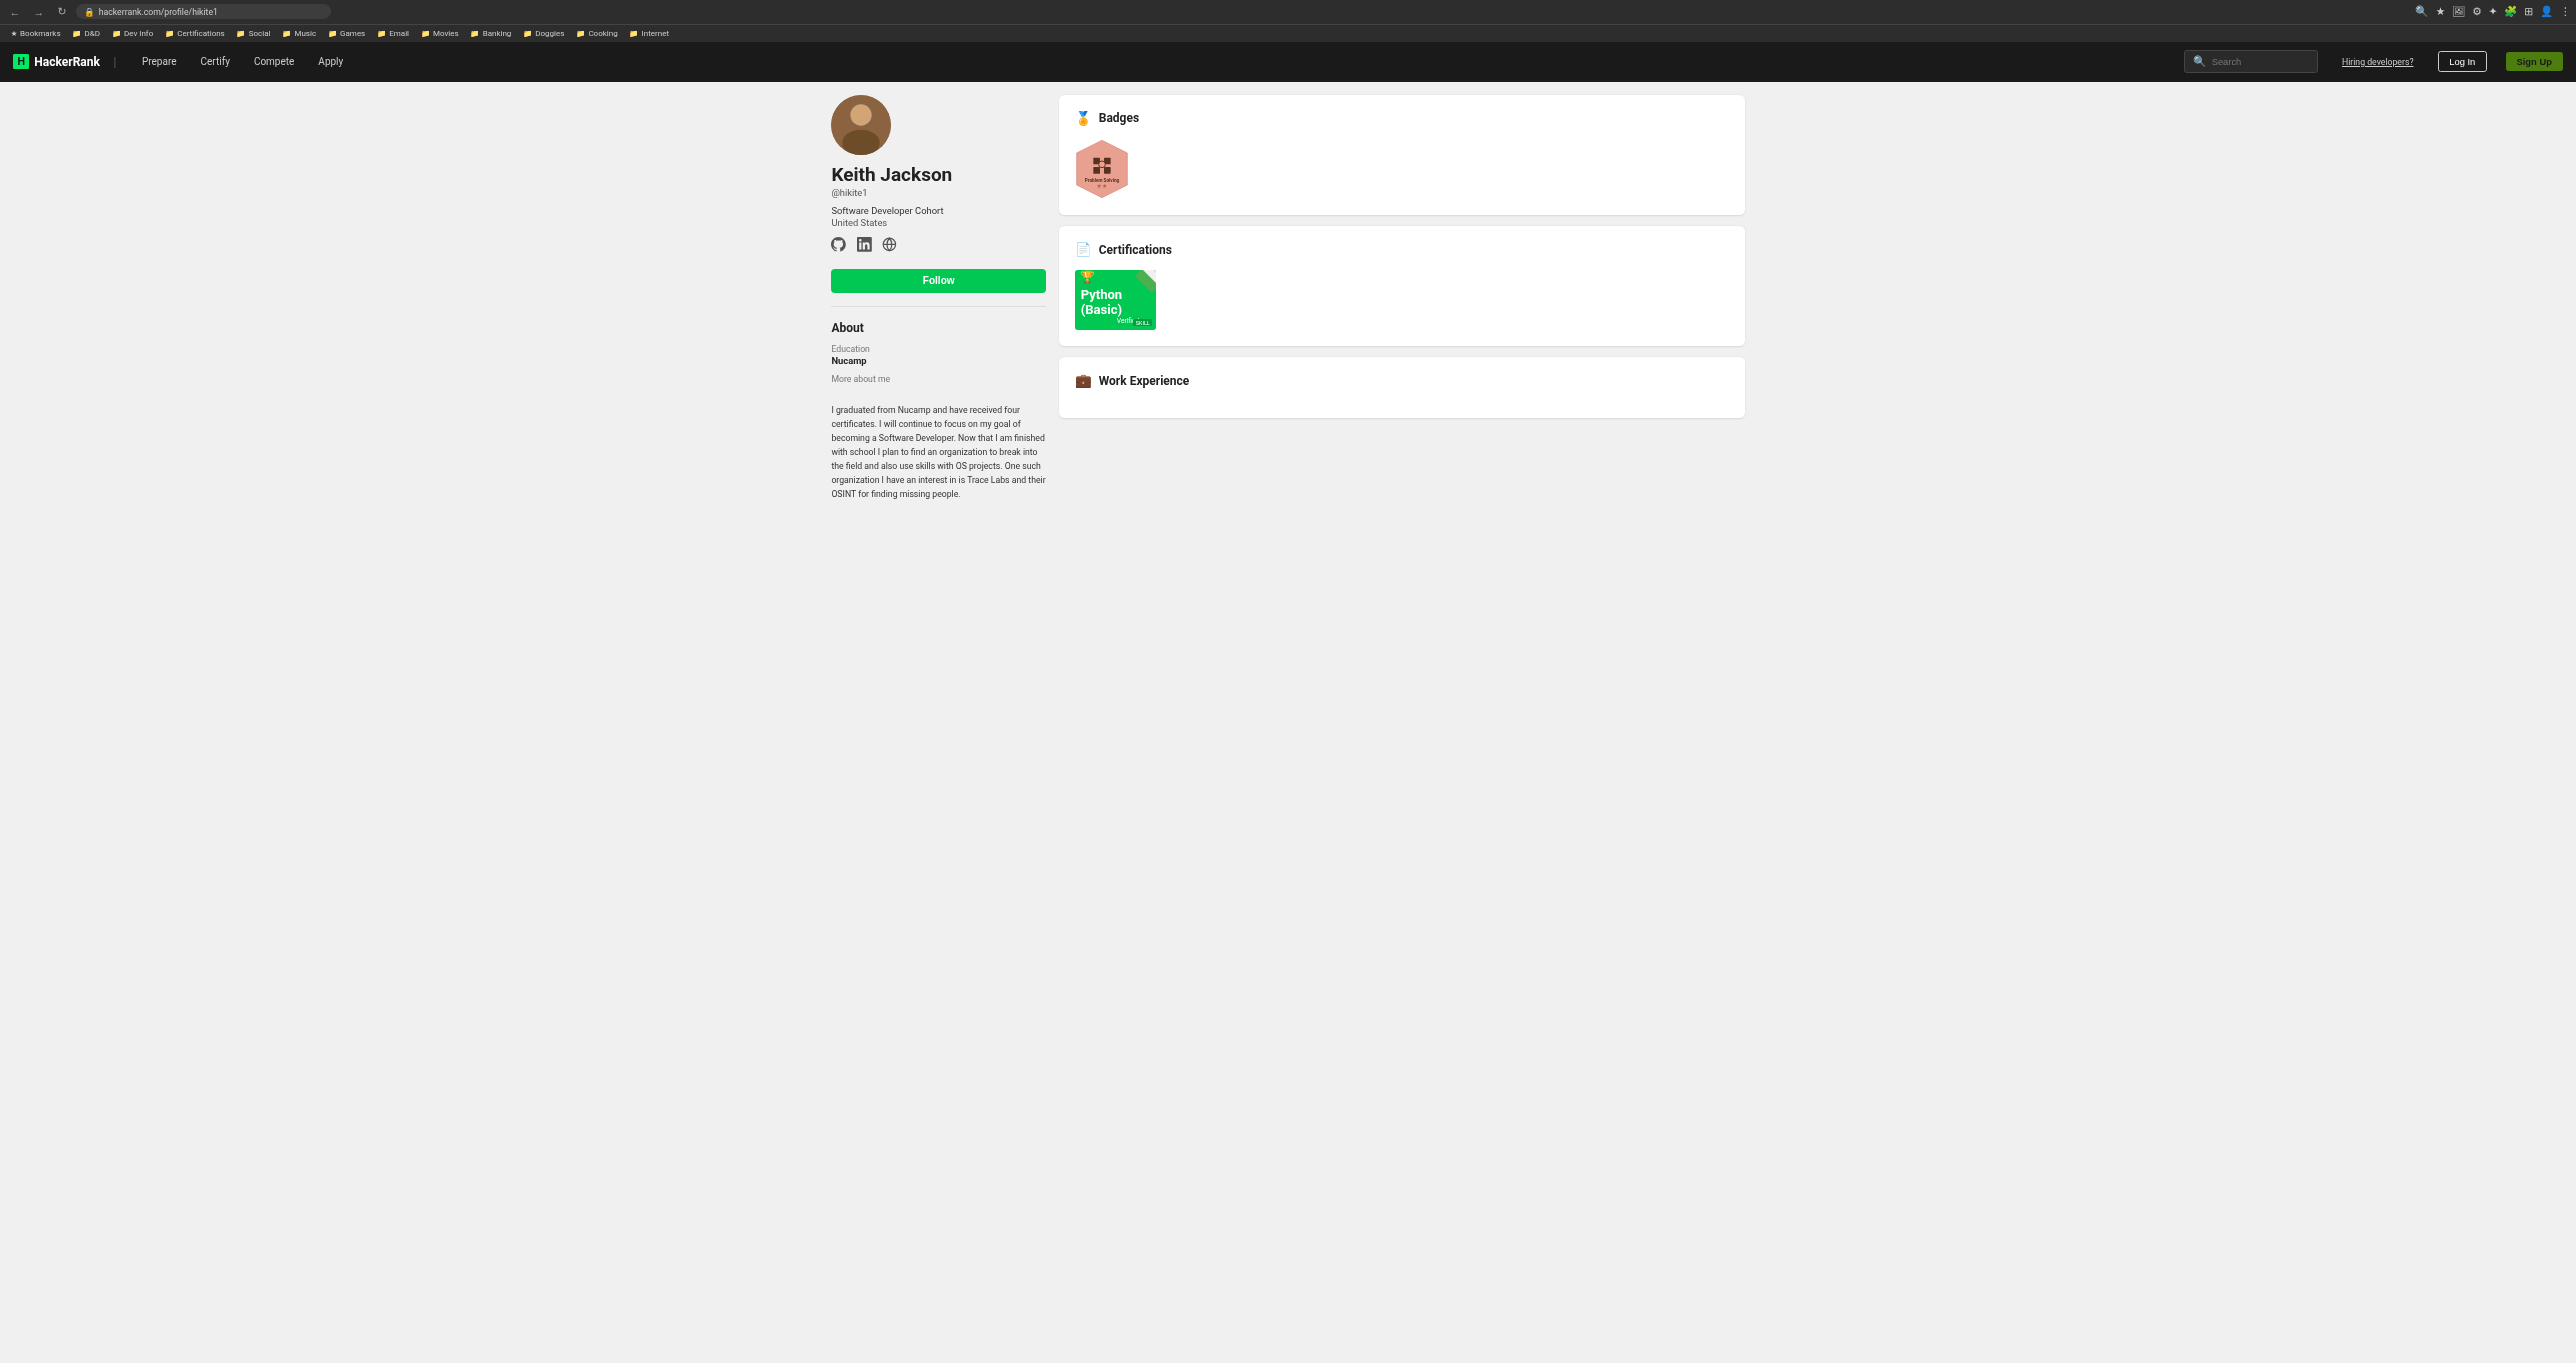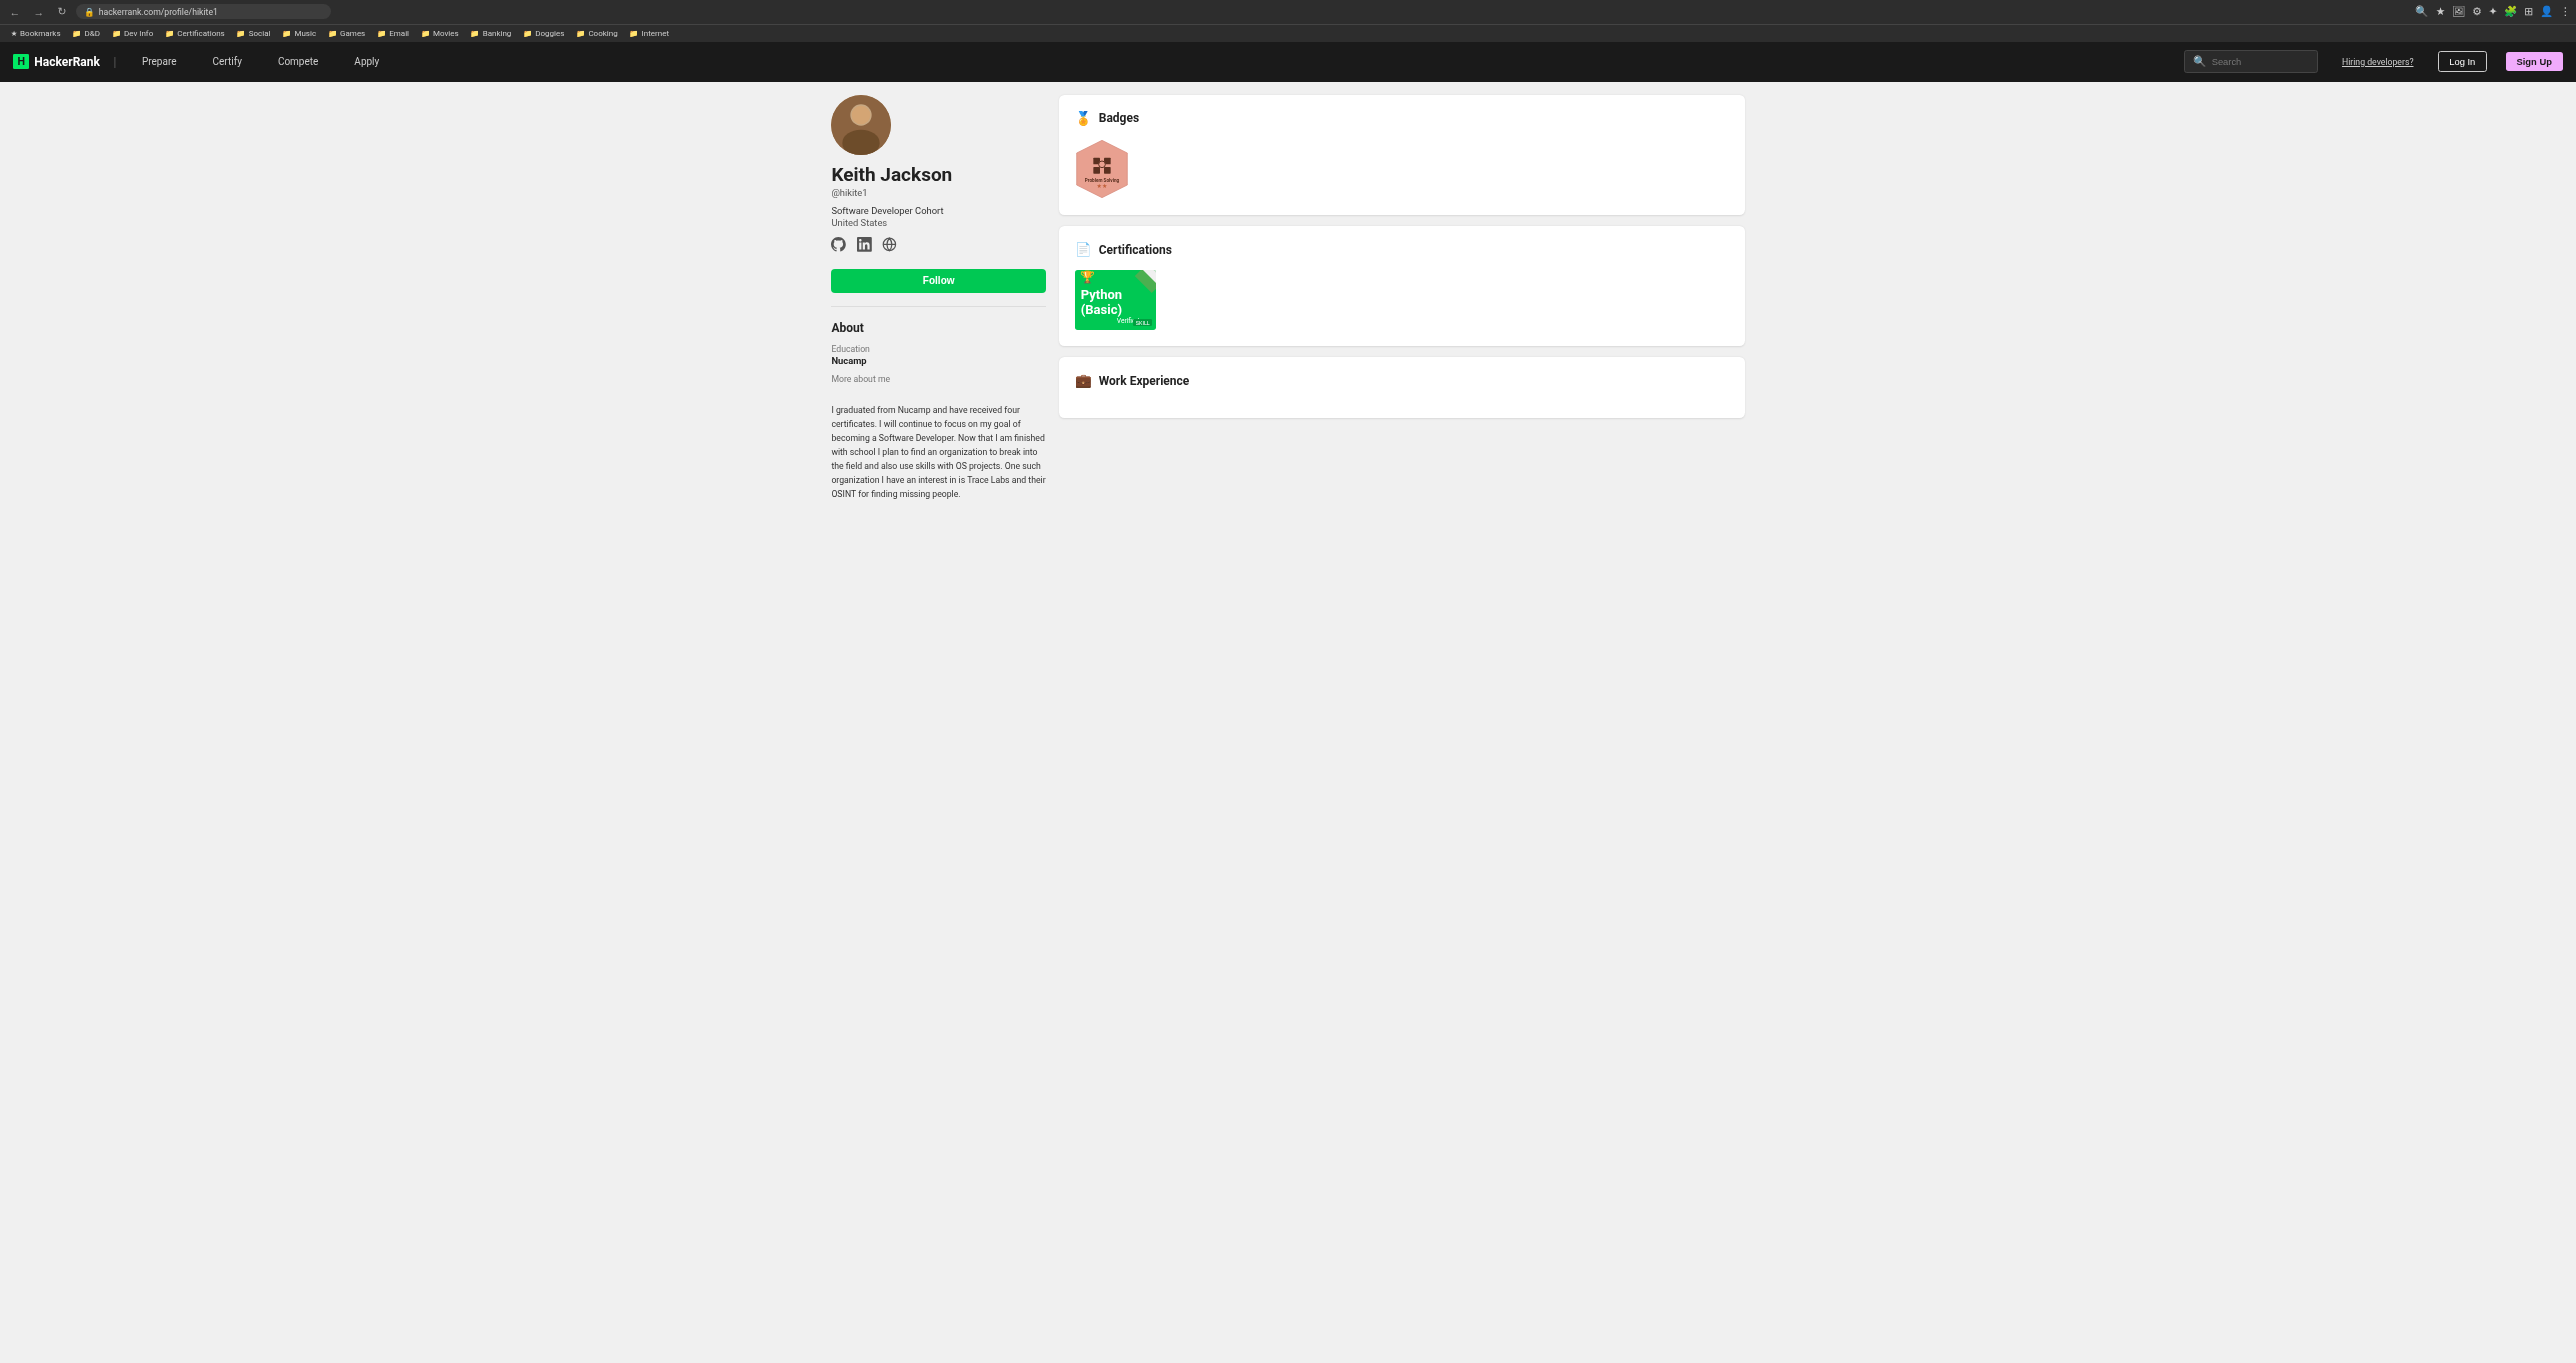--- a/index.html
+++ b/index.html
@@ -16,29 +16,29 @@
     
     .bookmarks-bar { background: #2d2d2d; padding: 2.7px 5.4px; display: flex; align-items: center; gap: 1.3px; border-top: 0.7px solid #444; overflow: hidden; }
     .bookmark-item { color: #ccc; font-size: 8px; padding: 1.3px 5.4px; border-radius: 2.7px; cursor: pointer; white-space: nowrap; display: flex; align-items: center; gap: 2.7px; }
     .bookmark-icon { font-size: 7.4px; }
 
     
     .hr-navbar { background: #1a1a1a; display: flex; align-items: center; padding: 0 13.4px; height: 40px; gap: 13.4px; }
     .hr-logo { display: flex; align-items: center; gap: 5.4px; color: white; font-size: 12px; font-weight: bold; }
     .hr-logo-icon { background: #00ea64; color: #1a1a1a; font-weight: bold; font-size: 10.7px; padding: 1.3px 4px; border-radius: 1.3px; }
     .hr-divider { color: #555; font-size: 13.4px; }
-    .hr-nav-links { display: flex; gap: 12px; }
+    .hr-nav-links { display: flex; gap: 0; }
     .hr-nav-link { color: #ccc; text-decoration: none; padding: 0 12px; height: 40px; display: flex; align-items: center; font-size: 10px; cursor: pointer; }
     .hr-search { margin-left: auto; display: flex; align-items: center; }
     .hr-search-box { display: flex; align-items: center; background: #2a2a2a; border: 0.7px solid #444; border-radius: 2.7px; padding: 4px 8px; gap: 5.4px; width: 134px; }
     .hr-search-box input { background: none; border: none; color: #ccc; font-size: 9.4px; outline: none; width: 100%; }
     .hr-search-box input::placeholder { color: #777; }
     .hr-hiring { color: #ccc; font-size: 8.7px; text-decoration: underline; cursor: pointer; margin: 0 10.7px; white-space: nowrap; }
     .hr-btn-login { background: none; border: 0.7px solid #ccc; color: white; padding: 4px 10.7px; border-radius: 2.7px; cursor: pointer; font-size: 9.4px; }
-    .hr-btn-signup { background: #f0abfc; border: none; color: #1a1a1a; padding: 4px 10.7px; border-radius: 2.7px; cursor: pointer; font-size: 9.4px; font-weight: bold; margin-left: 5.4px; }
+    .hr-btn-signup { background: #4d7c0f; border: none; color: #1a1a1a; padding: 4px 10.7px; border-radius: 2.7px; cursor: pointer; font-size: 9.4px; font-weight: bold; margin-left: 5.4px; }
 
     
     .main-content { display: flex; gap: 0; padding: 13.4px; max-width: 940px; margin: 0 auto; }
 
     
     .profile-sidebar { width: 228px; flex-shrink: 0; padding-right: 13.4px; }
     .profile-avatar { width: 60px; height: 60px; border-radius: 50%; background: #8B7355; overflow: hidden; margin-bottom: 8px; }
     .profile-avatar-inner { width: 100%; height: 100%; background: radial-gradient(circle at 40% 35%, #c8a882, #8B6340); display: flex; align-items: center; justify-content: center; font-size: 24px; }
     .profile-name { font-size: 19px; font-weight: bold; color: #222; margin-bottom: 1px; }
     .profile-handle { color: #555; font-size: 9.4px; margin-bottom: 6.7px; }

